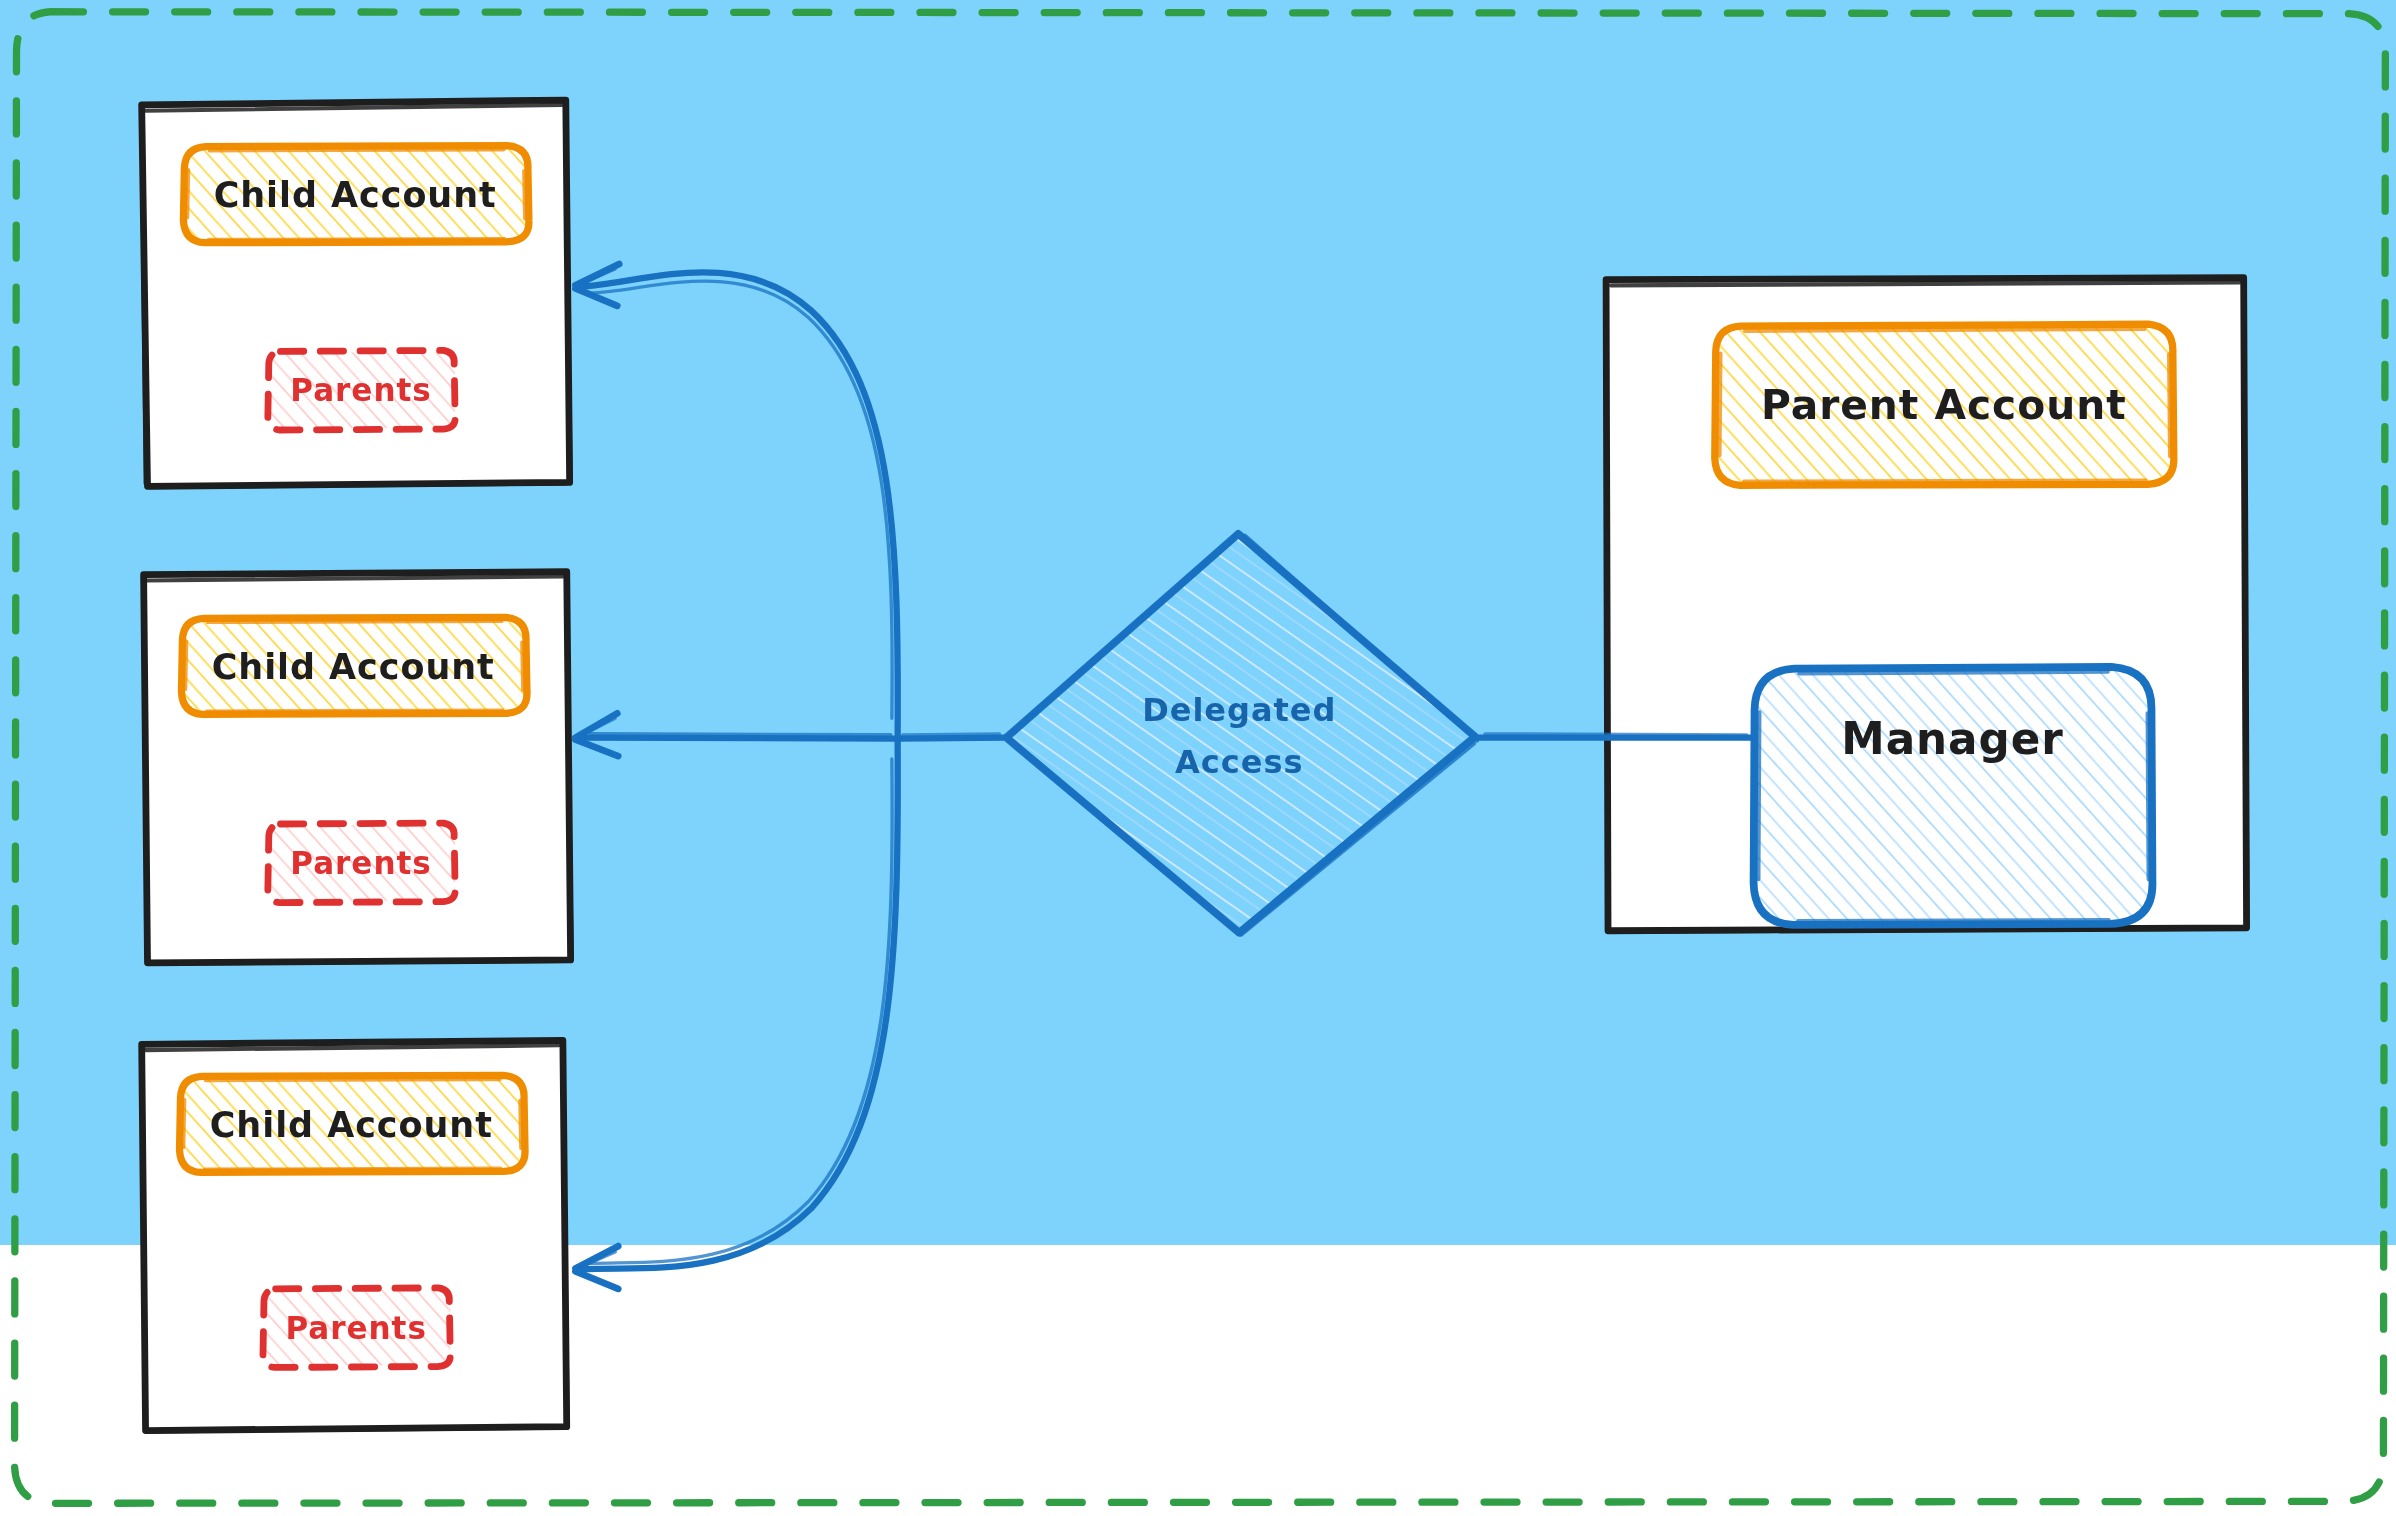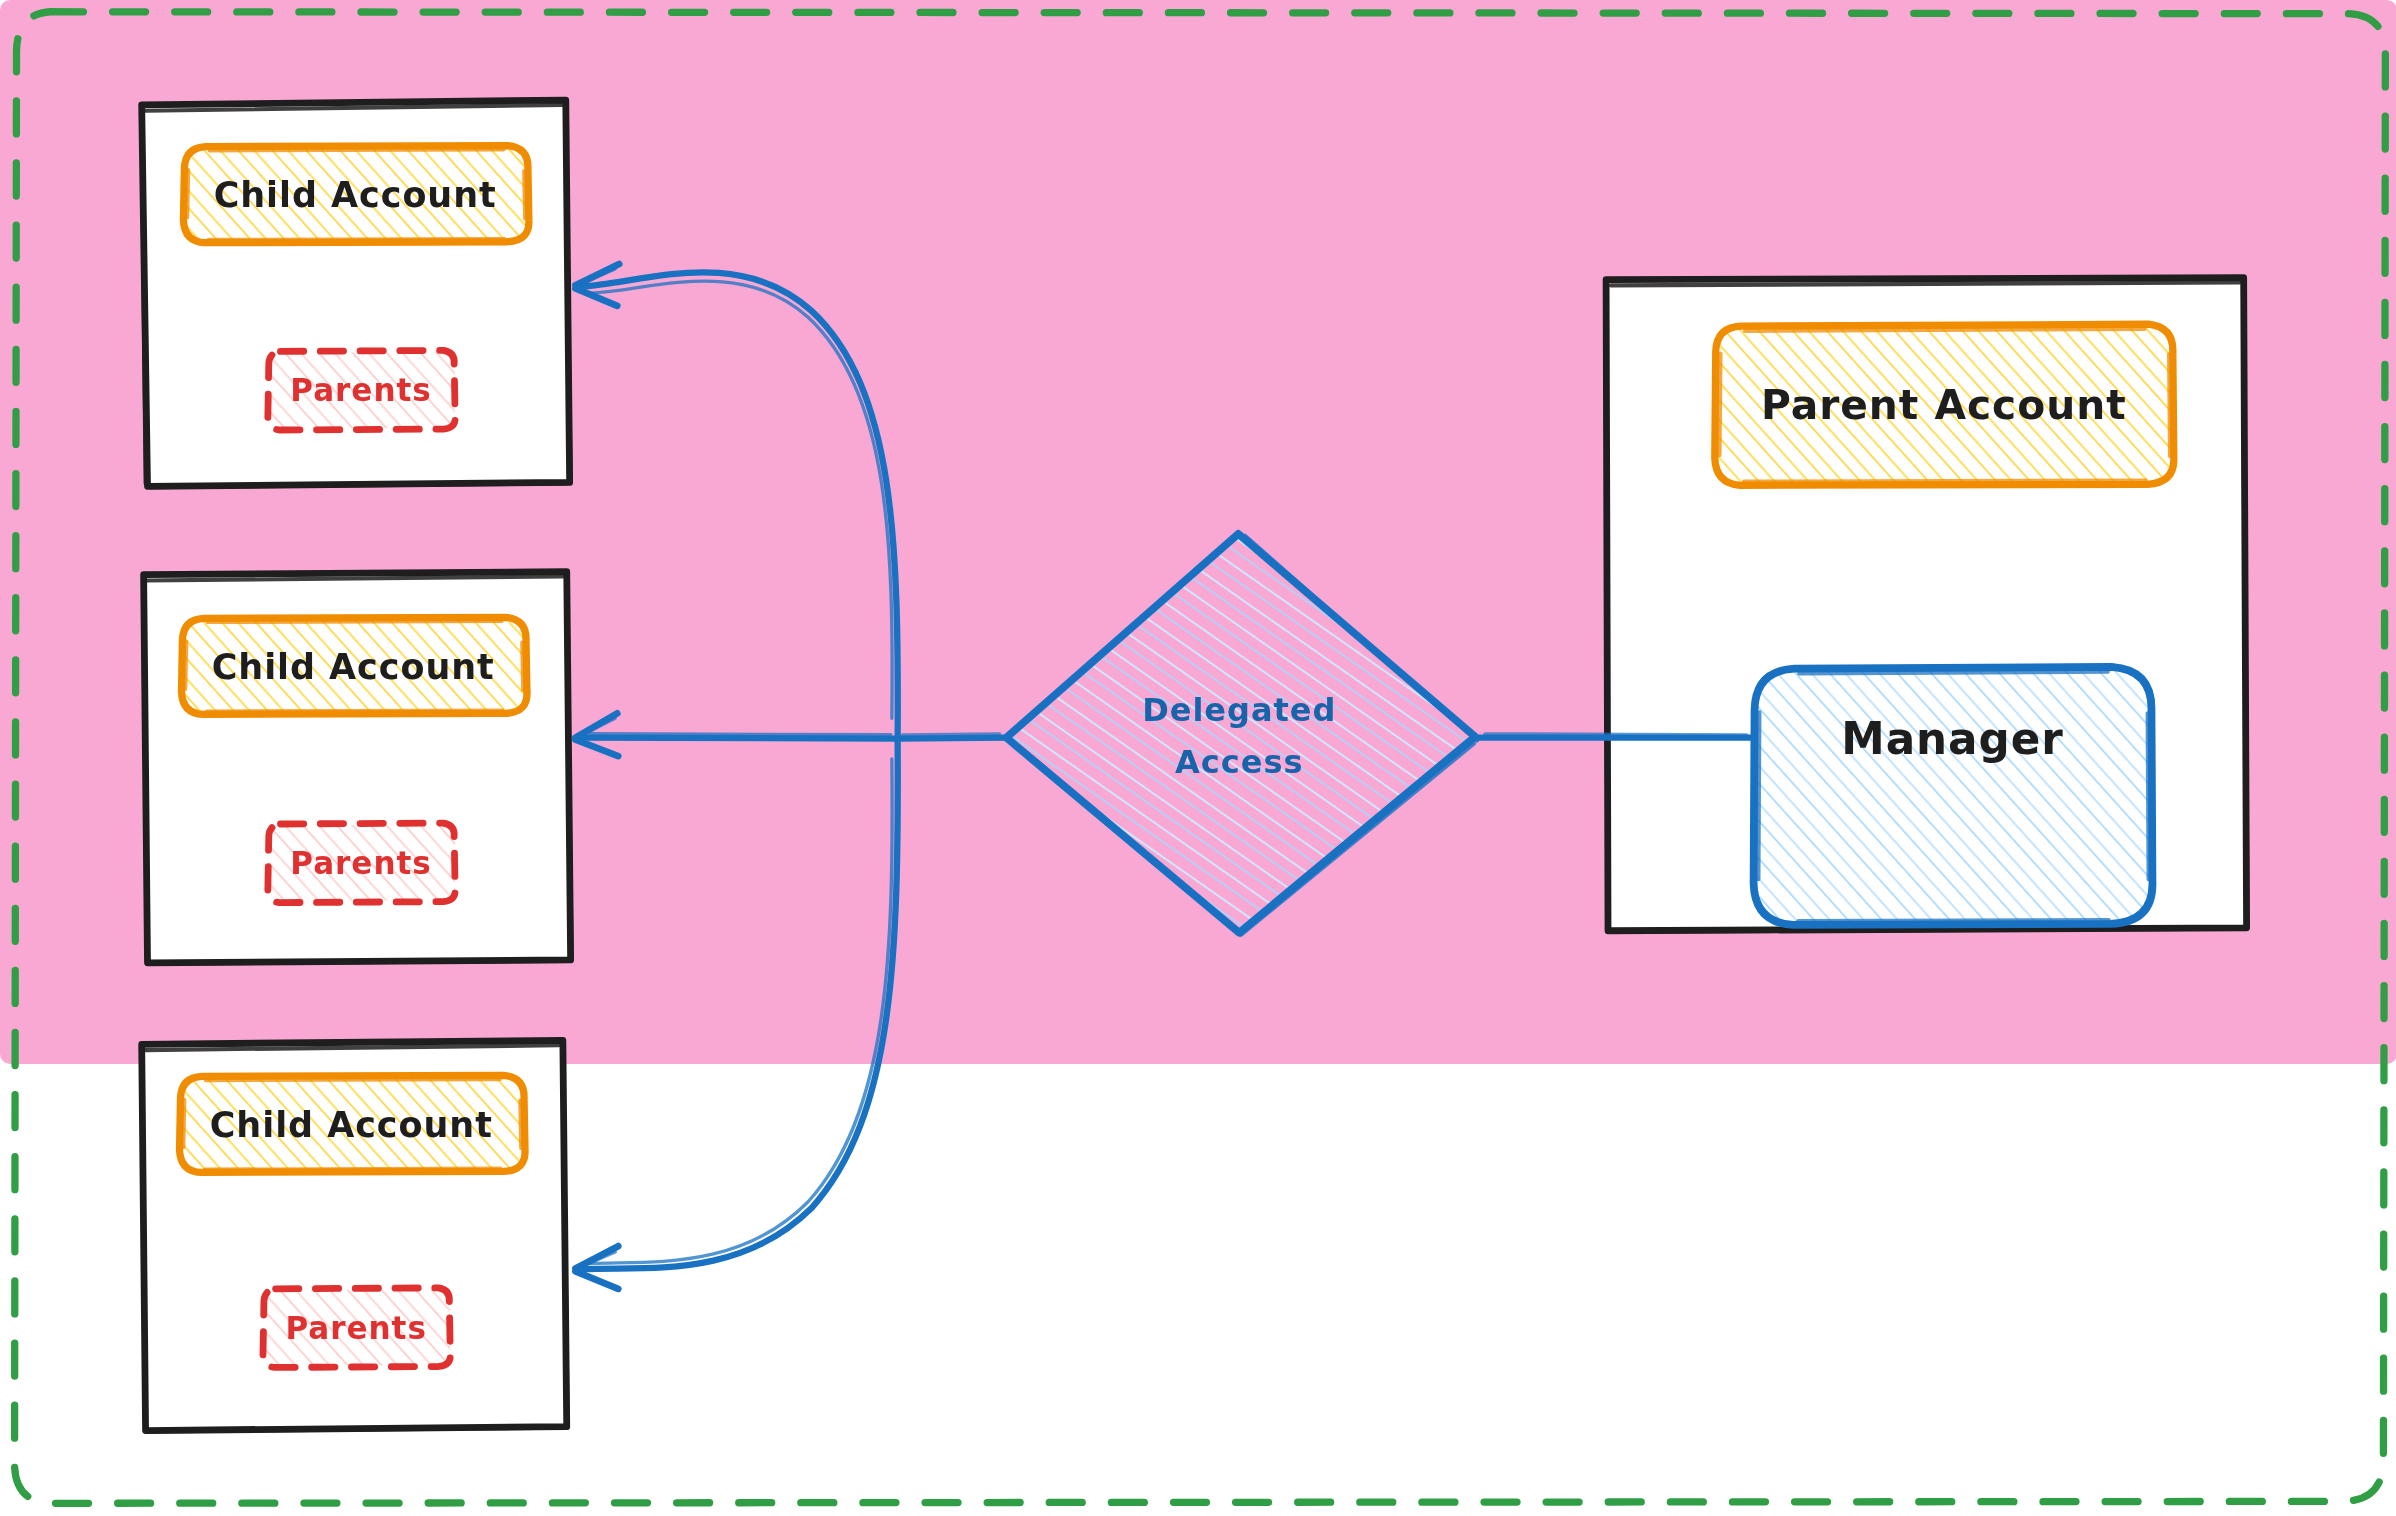--- a/index.html
+++ b/index.html
@@ -9,23 +9,22 @@
   }
   body {
     width: 2397px;
     height: 1517px;
     overflow: hidden;
     font-family: "DejaVu Sans", sans-serif;
   }
   #stage {
     position: relative;
     width: 2397px;
-    height: 1064px;
-    background: #f9a8d4;
-    border-radius: 10px;
+    height: 1245px;
+    background: #7dd3fc;
   }
   #canvas {
     position: absolute;
     inset: 0;
     width: 2397px;
     height: 1517px;
     display: block;
   }
   .sketch-label {
     font-family: "DejaVu Sans", sans-serif;

